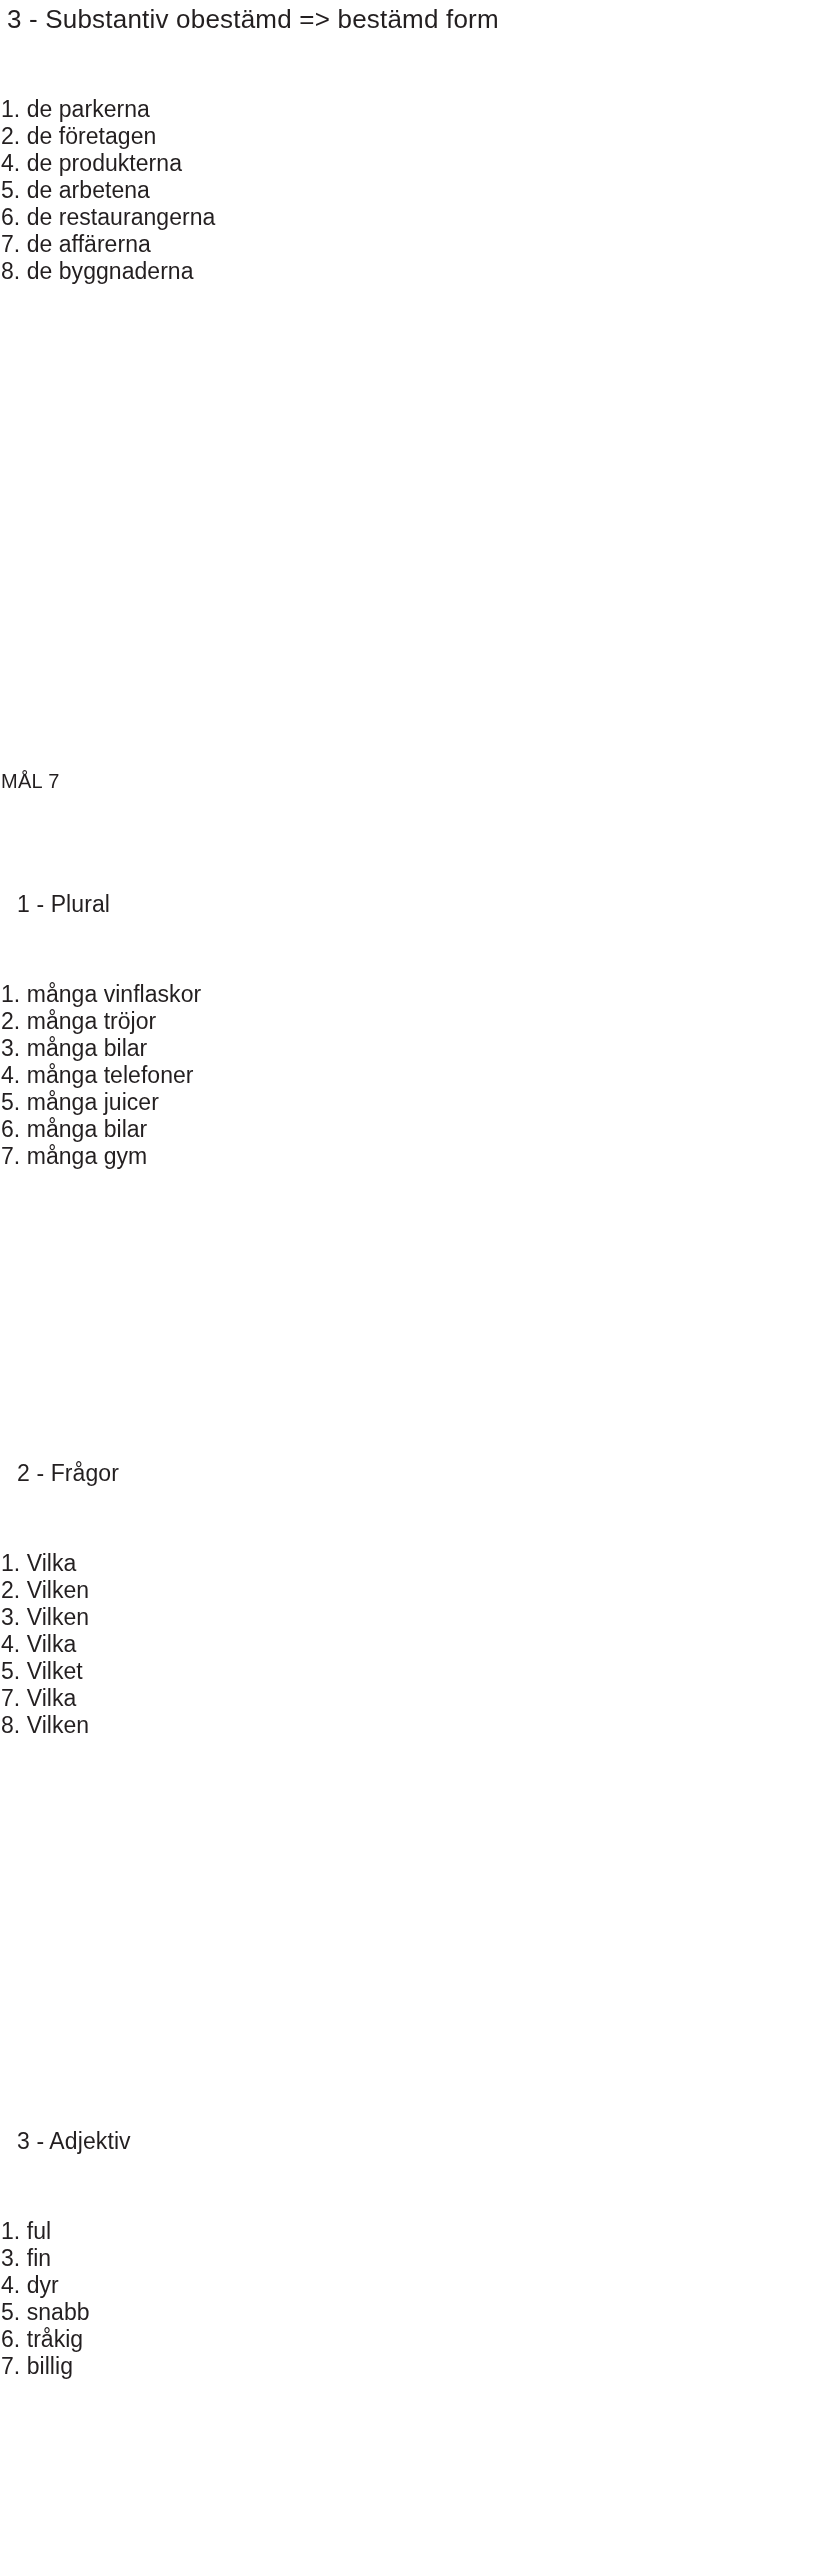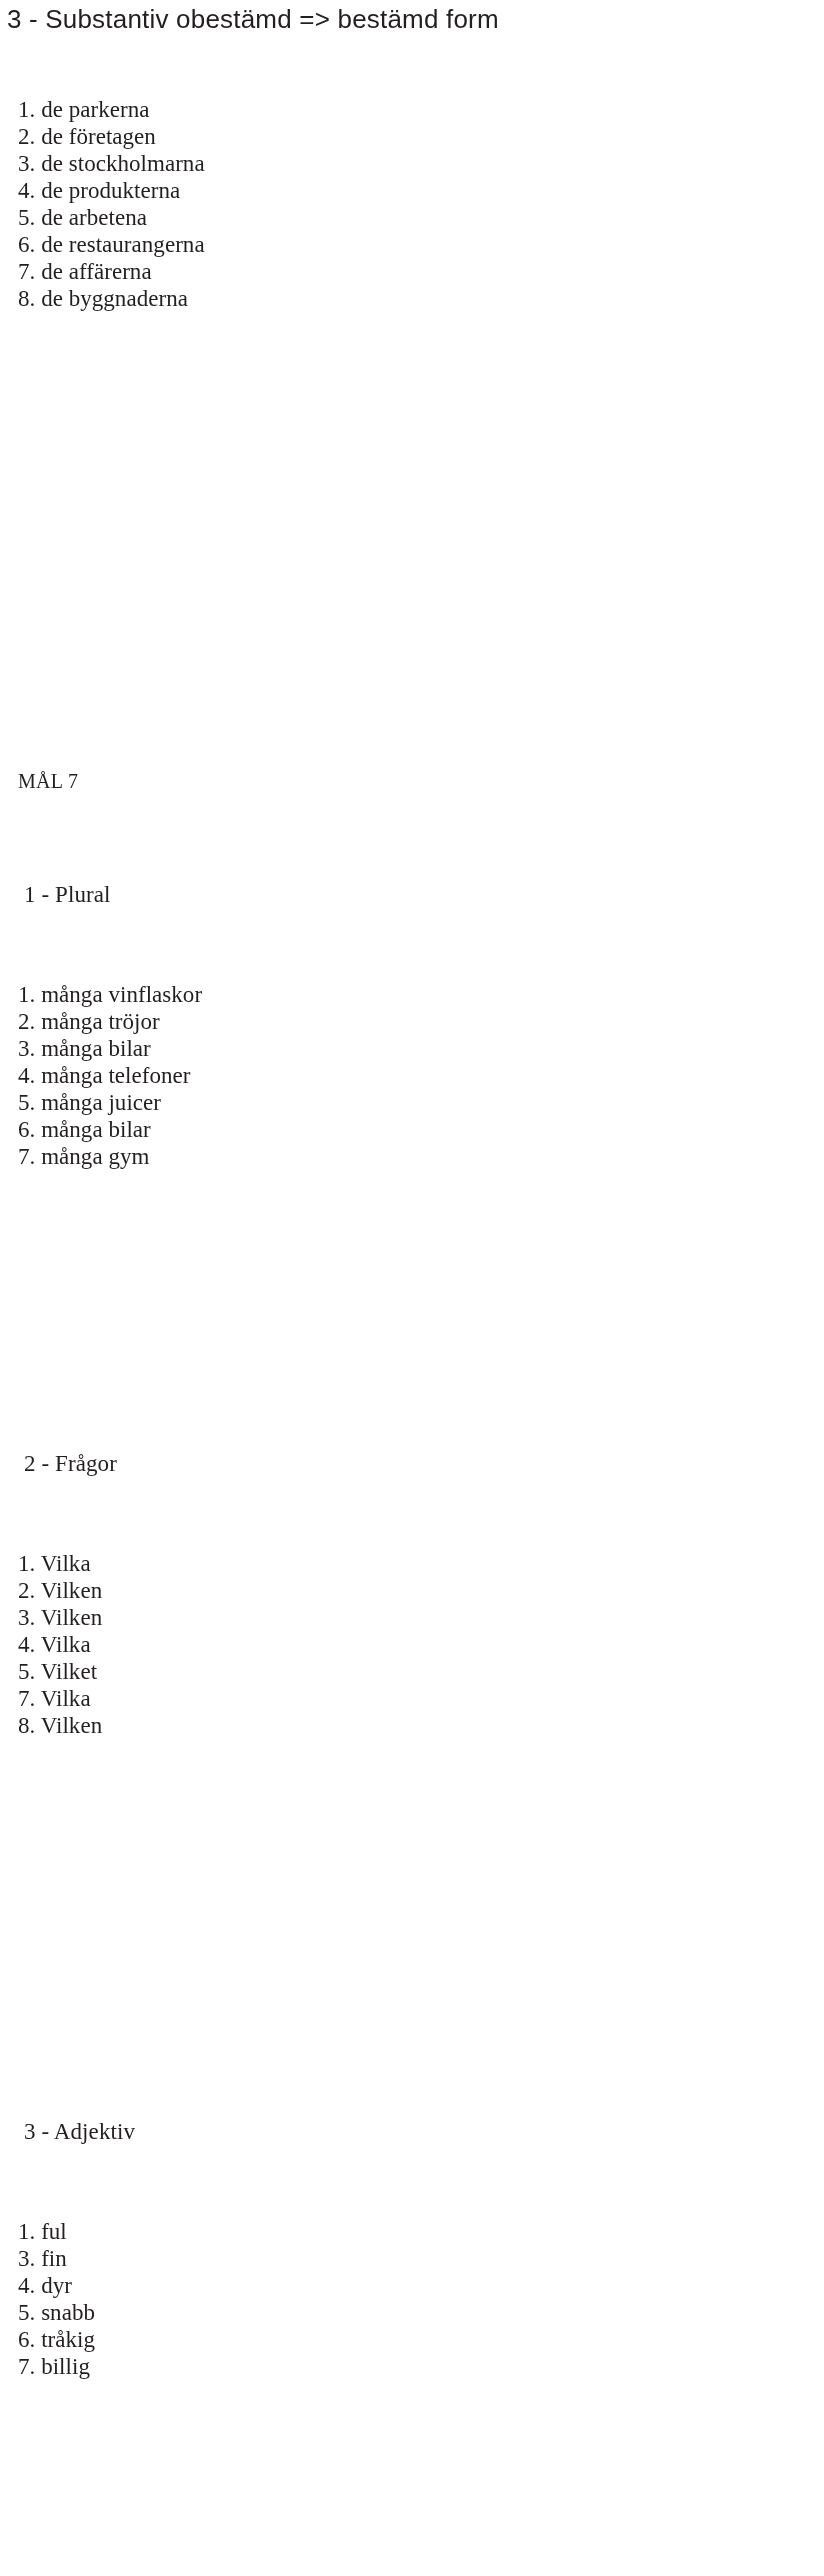--- a/index.html
+++ b/index.html
@@ -35,32 +35,31 @@
     line-height: 34px;
     font-weight: 400;
     letter-spacing: 0.2px;
     white-space: nowrap;
     color: #231f20;
   }
 
   
   .section {
     position: absolute;
-    left: 18px;
+    left: 1px;
     width: 773px;
-    font-family: Liberation Serif, serif;
   }
 
   .section-title {
     font-size: 23px;
     line-height: 33px;
     font-weight: 400;
     letter-spacing: 0.1px;
     color: #231f20;
-    margin: 6px;
+    margin: 16px;
     white-space: nowrap;
   }
 
   .mal-title {
     font-size: 20px;
     line-height: 34px;
     font-weight: 400;
     letter-spacing: 0.3px;
     color: #231f20;
     margin: 0;
@@ -95,21 +94,20 @@
 <body>
 
 <div class="page">
 
   <div class="doc-heading">3  -  Substantiv obestämd =&gt; bestämd form</div>
 
   <div class="section" style="top:96px;">
     <ul class="answer-list" id="list-substantiv">
         <li><span class="num">1.</span><span class="txt"> de parkerna</span></li>
         <li><span class="num">2.</span><span class="txt"> de företagen</span></li>
-        <li><span class="num">3.</span><span class="txt"> de stockholmarna</span></li>
         <li><span class="num">4.</span><span class="txt"> de produkterna</span></li>
         <li><span class="num">5.</span><span class="txt"> de arbetena</span></li>
         <li><span class="num">6.</span><span class="txt"> de restaurangerna</span></li>
         <li><span class="num">7.</span><span class="txt"> de affärerna</span></li>
         <li><span class="num">8.</span><span class="txt"> de byggnaderna</span></li>
       </ul>
   </div>
 
   <div class="section" style="top:764px;">
     <div class="mal-title">MÅL 7</div>

